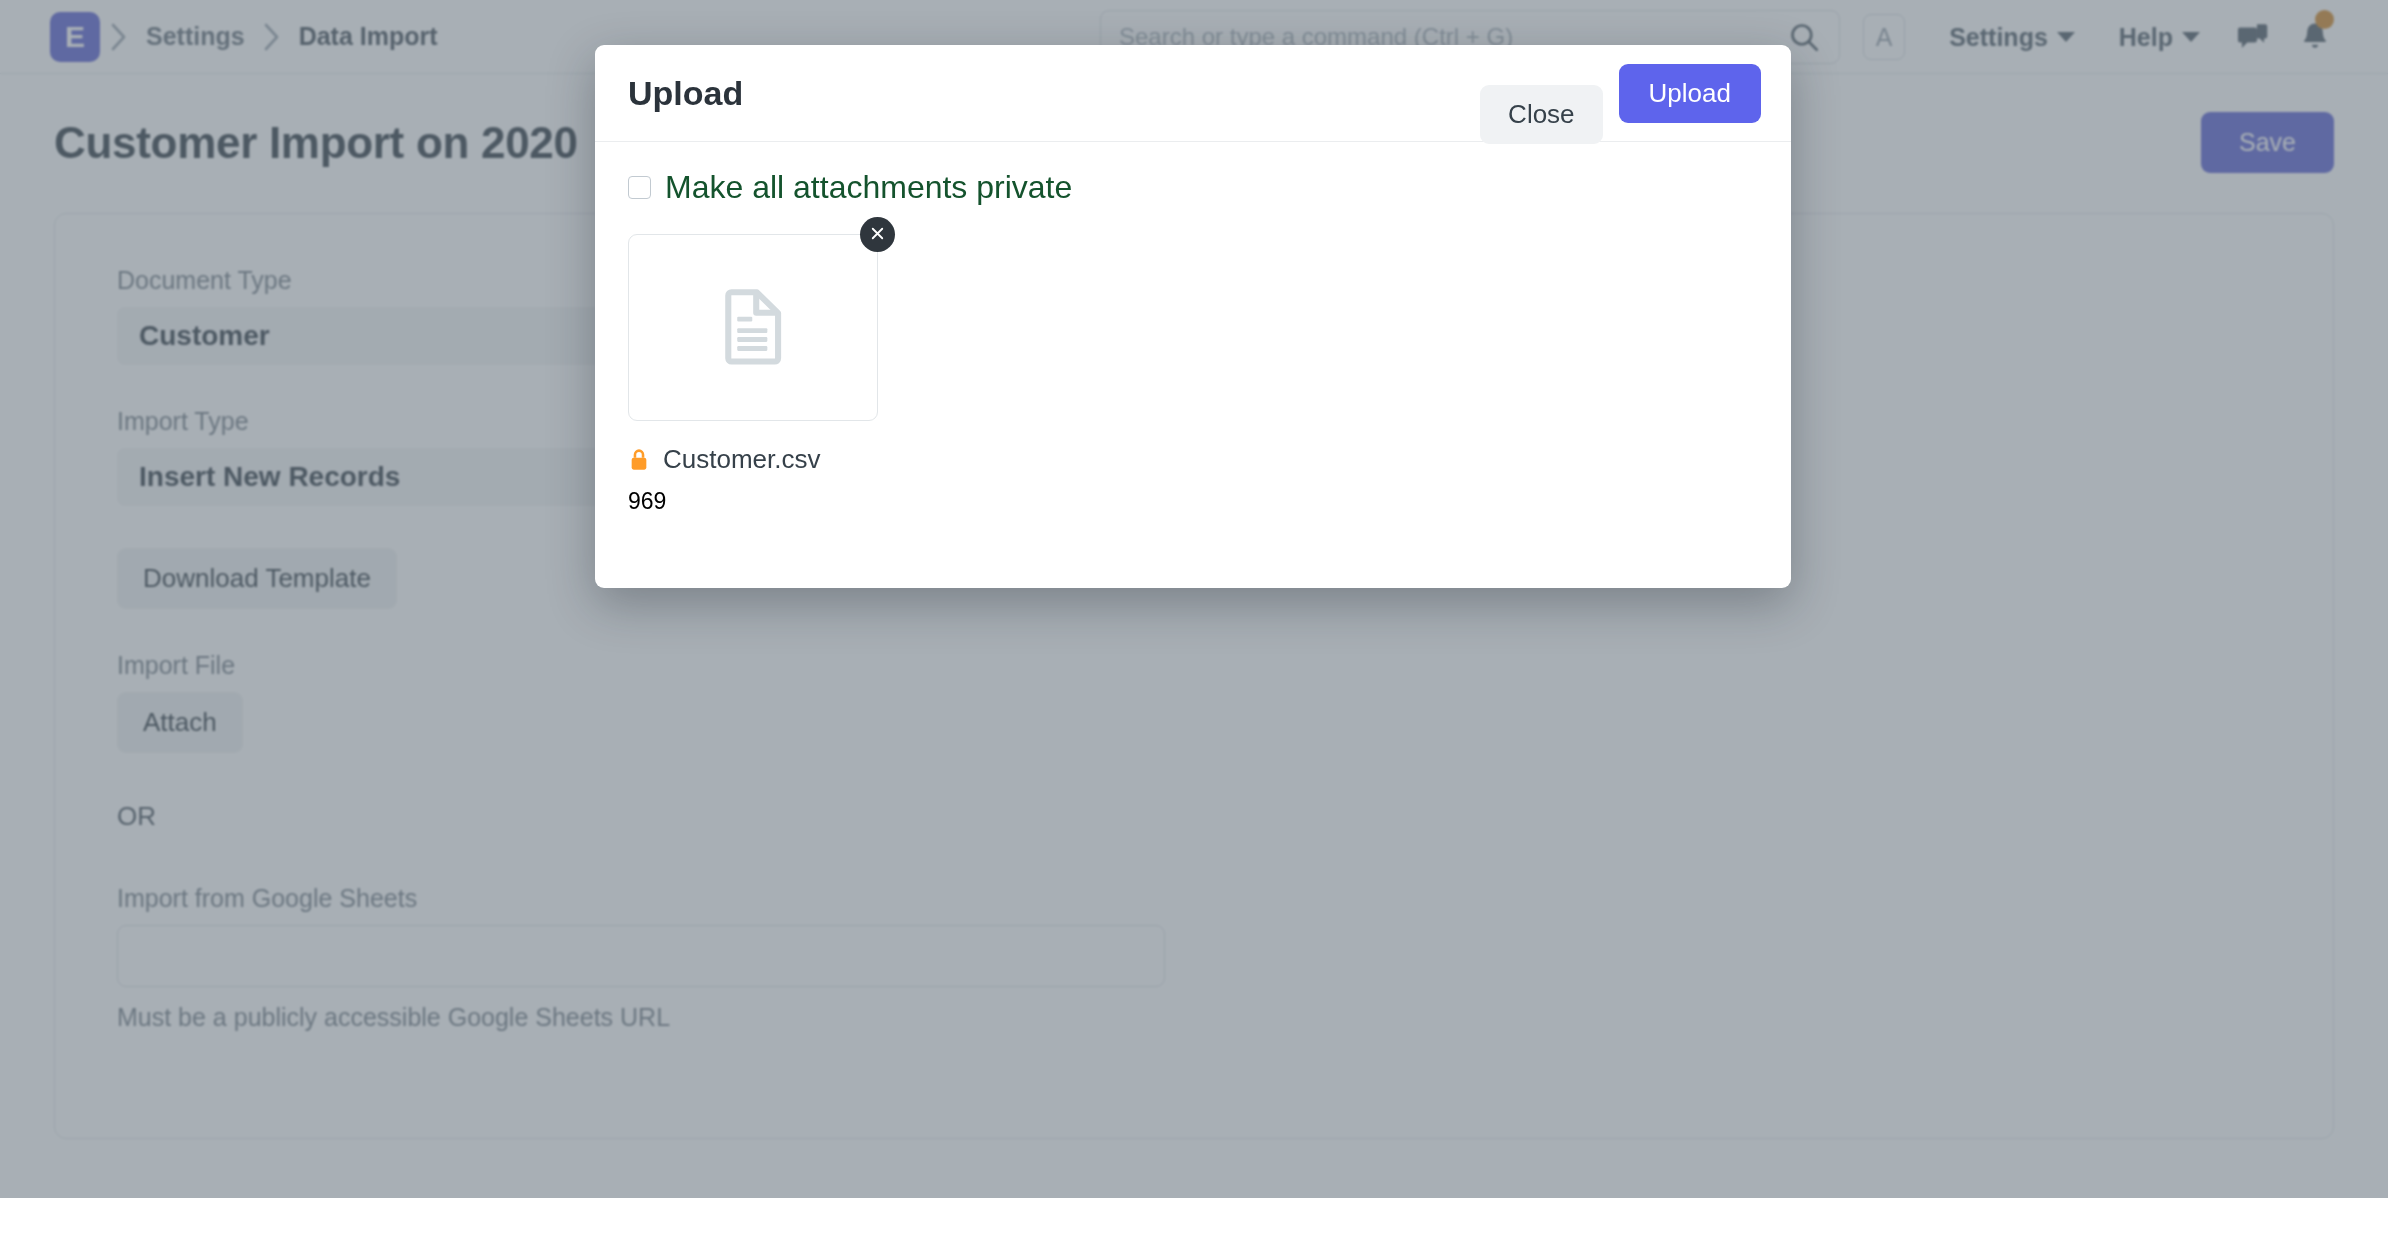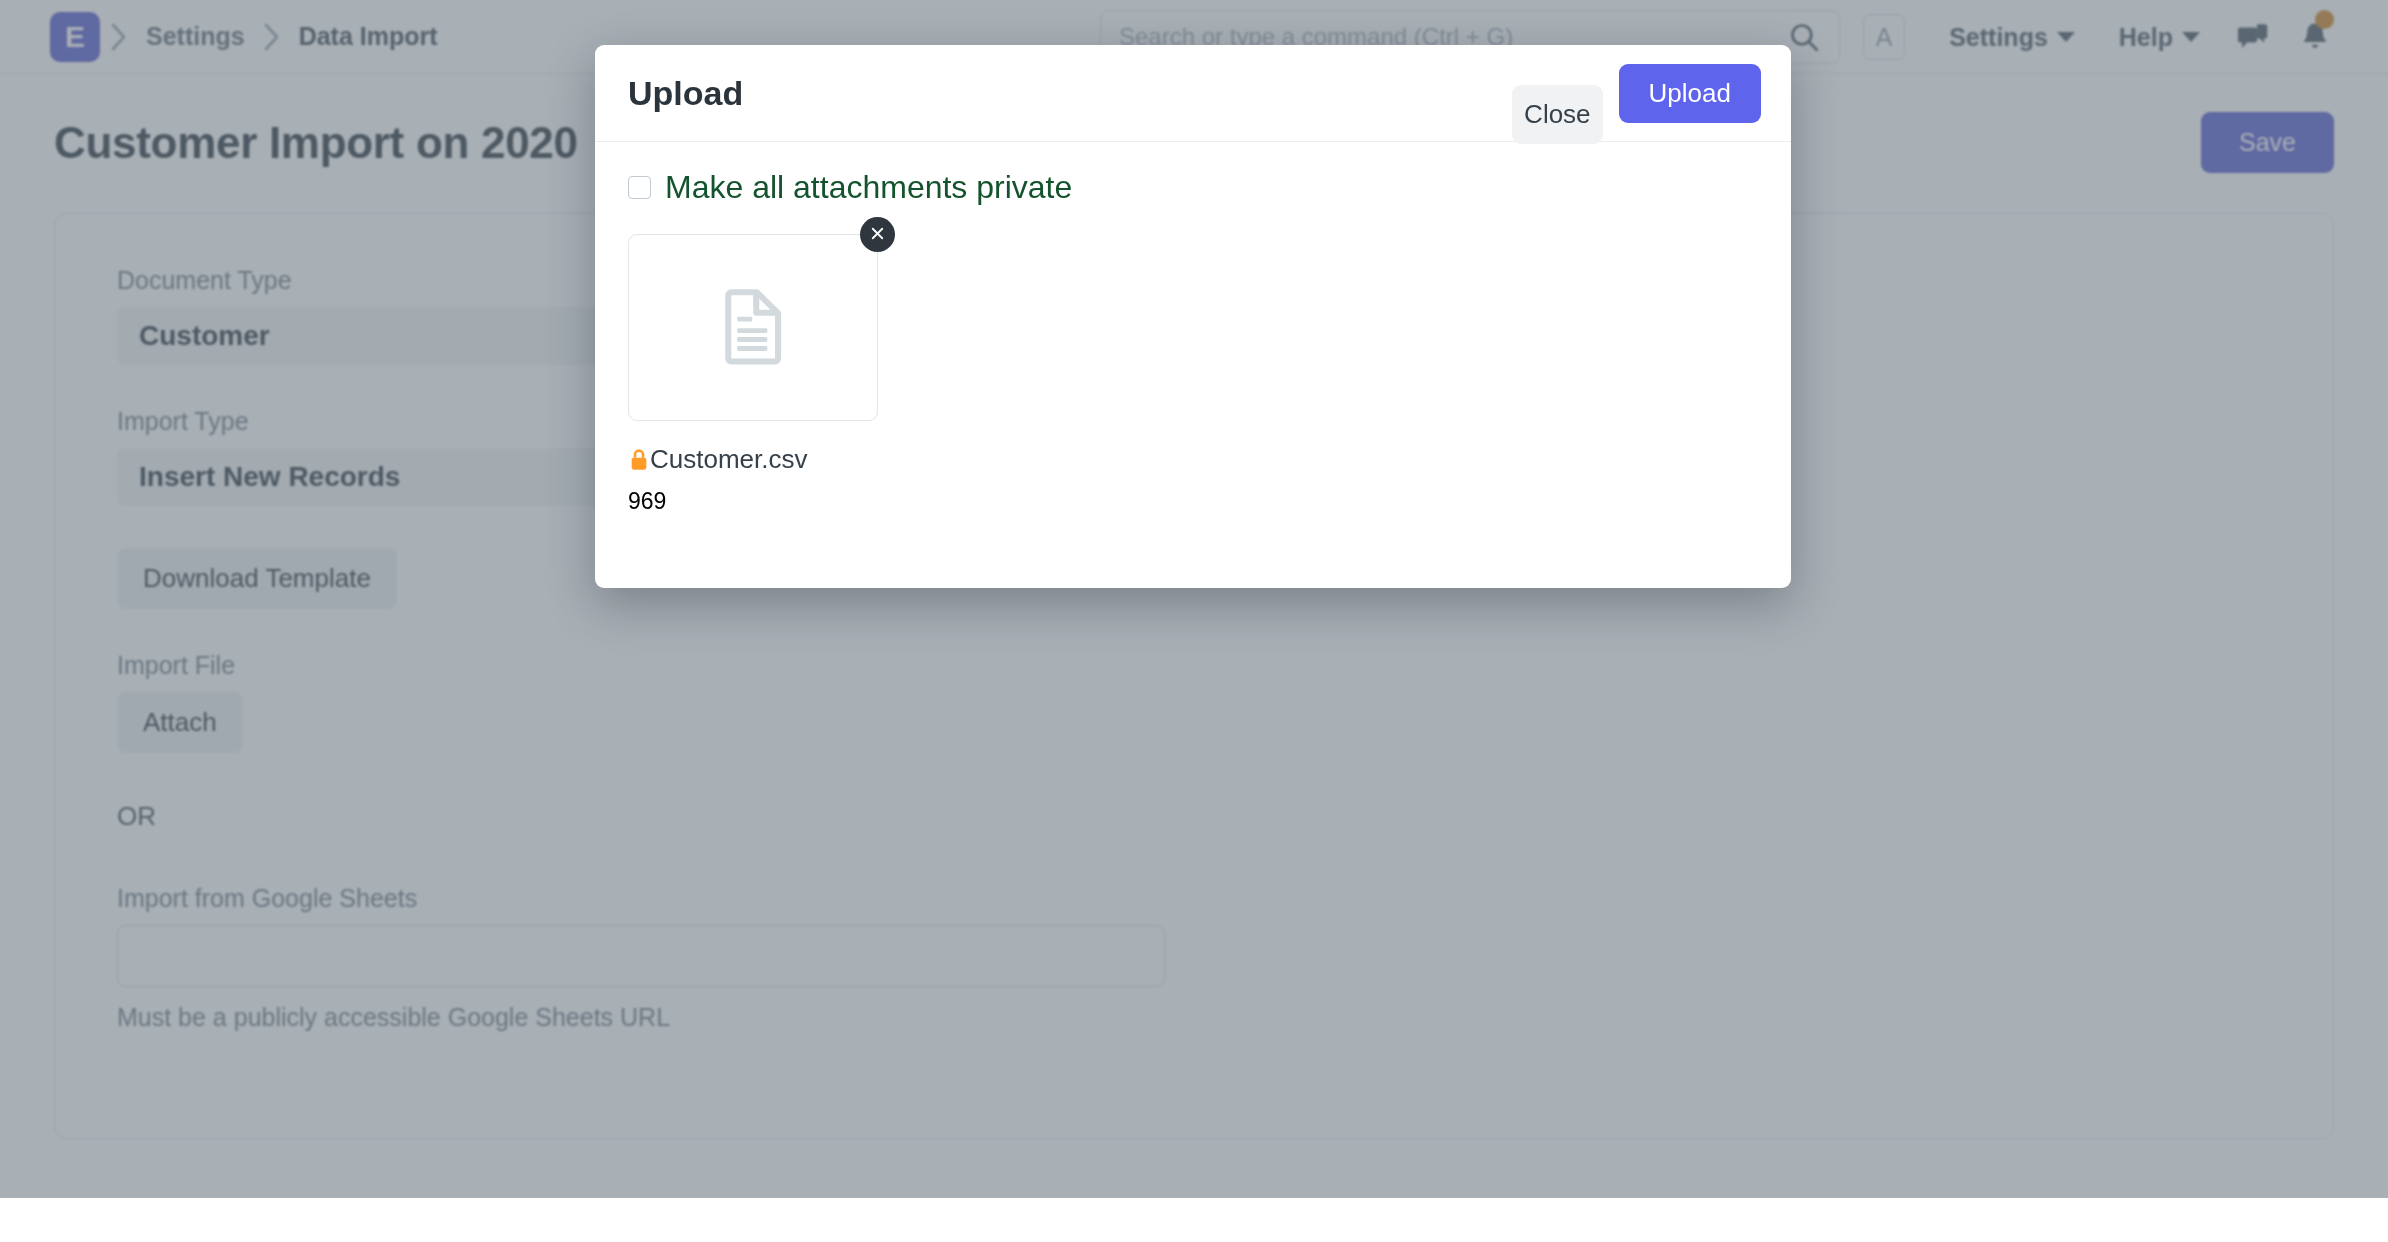--- a/index.html
+++ b/index.html
@@ -134,21 +134,21 @@
     height: 97px; flex: 0 0 auto;
     border-bottom: 1px solid #ebedef;
     display: flex; align-items: center; justify-content: space-between;
     padding: 0 30px 0 33px;
   }
   .modal-title { font-size: 34px; font-weight: 700; color: #2b333b; }
   .modal-actions { display: flex; align-items: center; gap: 16px; }
   .btn-close {
     background: #f0f2f4; color: #36414a; border: 0; border-radius: 9px;
     font-family: "Liberation Sans", sans-serif;
-    font-size: 26px; padding: 14px 12px; cursor: pointer; margin-top: 43px;
+    font-size: 26px; padding: 14px 28px; cursor: pointer; margin-top: 43px;
   }
   .btn-upload {
     background: #5e64ec; color: #ffffff; border: 0; border-radius: 9px;
     font-family: "Liberation Sans", sans-serif;
     font-size: 26px; padding: 14px 30px; cursor: pointer;
   }
   .modal-body { flex: 1; padding: 27px 33px 0 33px; position: relative; }
 
   .checkrow { display: flex; align-items: center; gap: 14px; margin-bottom: 28px; }
   .cbox {
@@ -163,21 +163,21 @@
     border: 1px solid #e2e6e9; border-radius: 9px; background: #ffffff;
     display: flex; align-items: center; justify-content: center;
   }
   .remove-btn {
     position: absolute; top: -17px; right: -17px;
     width: 35px; height: 35px; border-radius: 50%;
     background: #2f363d; border: 0; cursor: pointer;
     display: flex; align-items: center; justify-content: center;
     color: #ffffff;
   }
-  .file-name-row { display: flex; align-items: center; margin-top: 23px; }
+  .file-name-row { display: flex; align-items: center; gap: 13px; margin-top: 23px; }
   .lock-ico { width: 22px; height: 26px; flex: 0 0 auto; }
   .file-name { font-size: 26px; color: #36414a; white-space: nowrap; }
   .file-size { font-size: 23px; color: #000000; margin-top: 13px; }
 </style>
 </head>
 <body>
 
 <div class="app">
 
   <div class="navbar">

